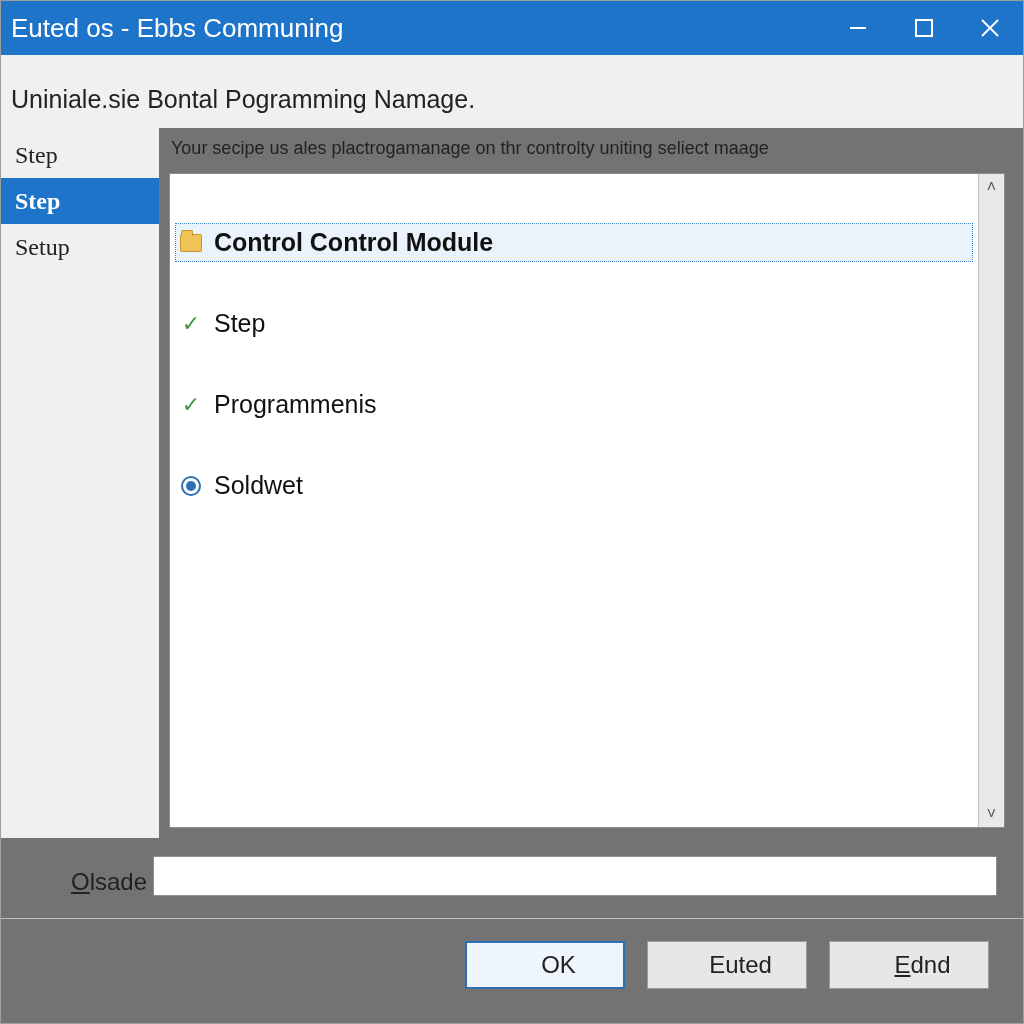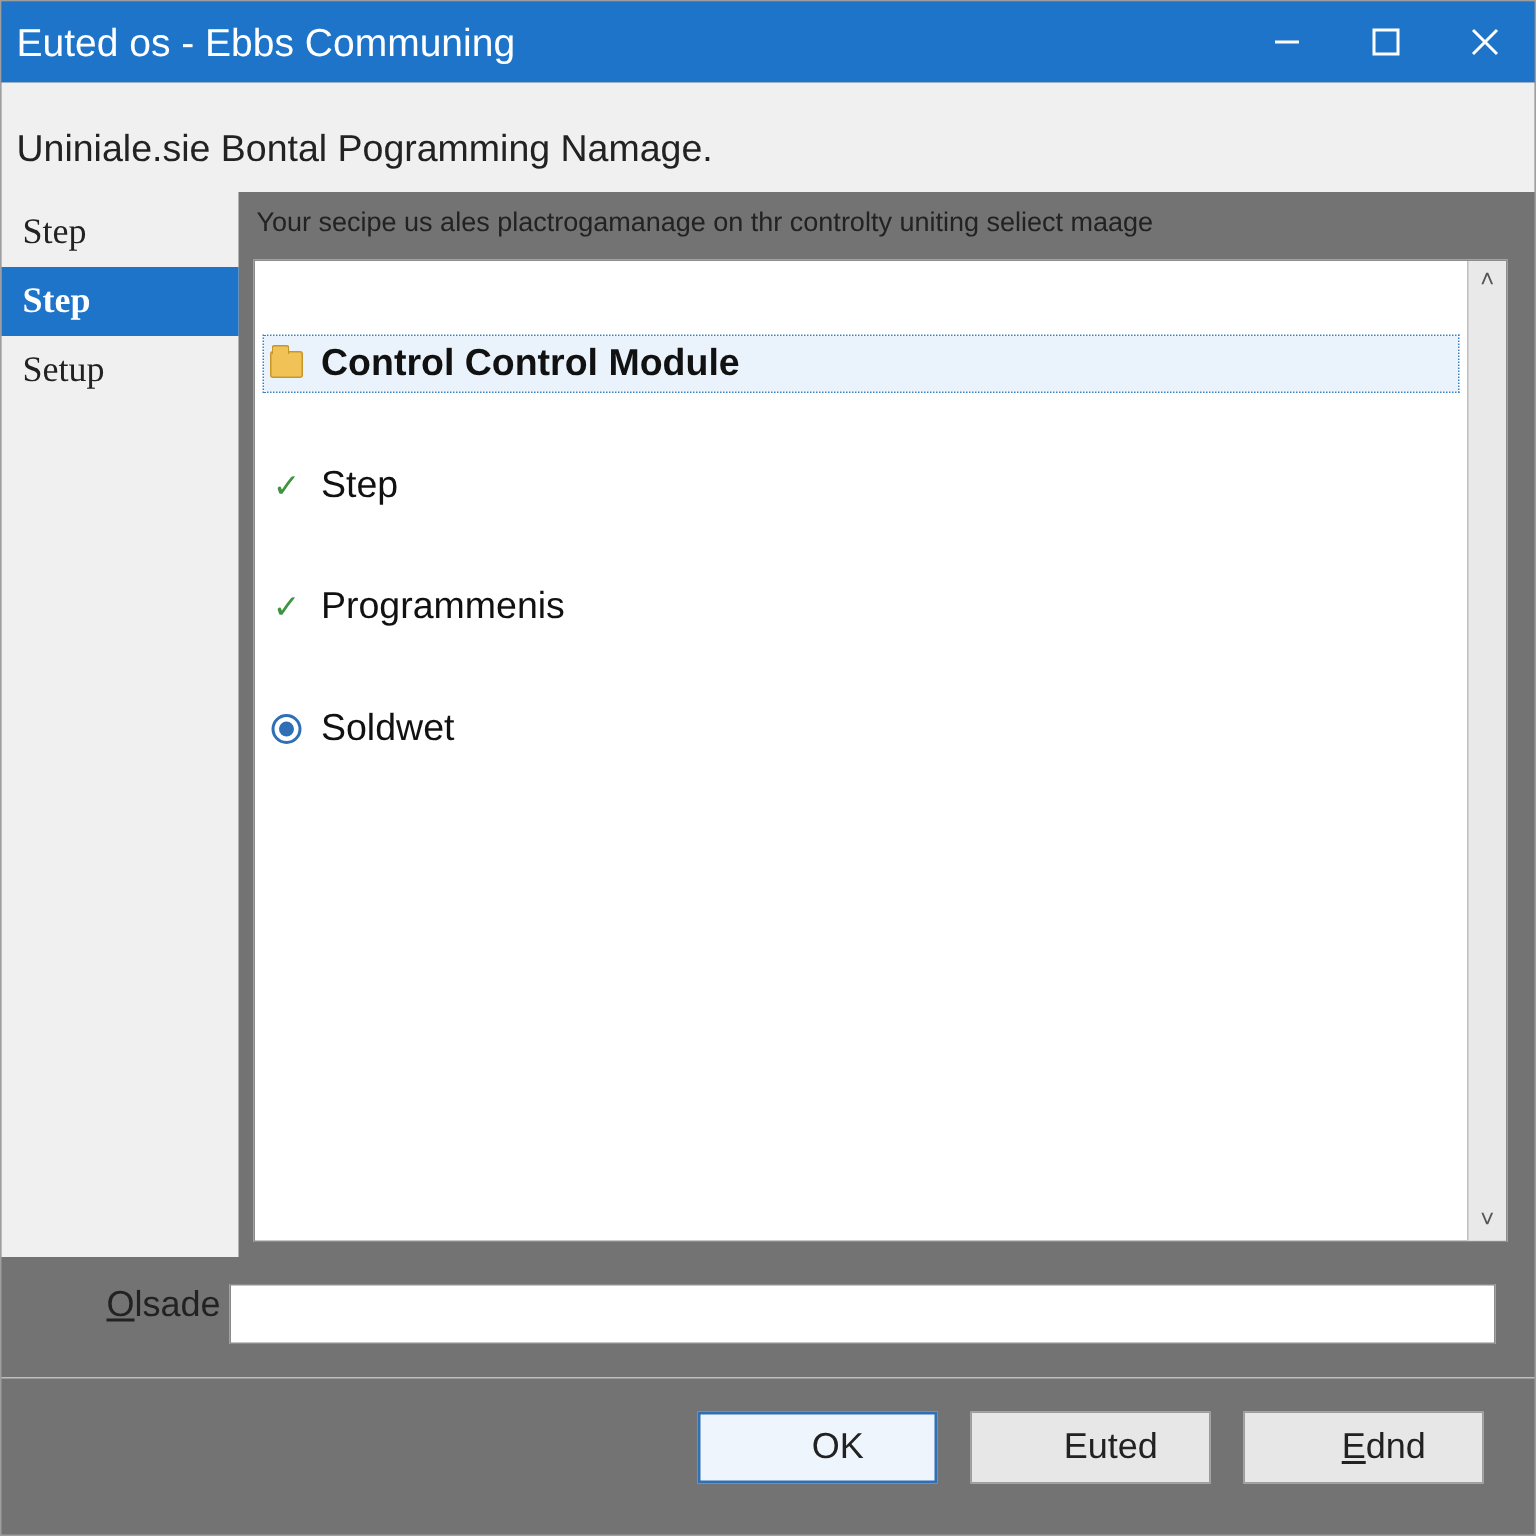--- a/index.html
+++ b/index.html
@@ -22,21 +22,21 @@
   .scrollbar .arrow { width: 22px; height: 22px; display: flex; align-items: center; justify-content: center; color: #555; font-size: 16px; cursor: default; }
   .li-row { display: flex; align-items: center; gap: 10px; padding: 4px 2px; font-size: 25px; color: #111; margin-top: 44px; }
   .li-row.selected { outline: 1px dotted #3a7fc4; background: #eaf3fb; }
   .li-row.selected .li-label { font-weight: 700; }
   .li-icon { width: 26px; height: 26px; display: flex; align-items: center; justify-content: center; flex-shrink: 0; }
   .check { color: #3f9442; font-size: 22px; }
   .radio-outer { width: 20px; height: 20px; border: 2px solid #2f6fb5; border-radius: 50%; display: flex; align-items: center; justify-content: center; }
   .radio-inner { width: 10px; height: 10px; background: #2f6fb5; border-radius: 50%; }
   .folder-icn { width: 22px; height: 18px; background: #f1c255; border: 1px solid #c8972a; border-radius: 2px; position: relative; }
   .folder-icn:before { content: ""; position: absolute; top: -5px; left: 0; width: 10px; height: 5px; background: #f1c255; border: 1px solid #c8972a; border-bottom: none; border-radius: 2px 2px 0 0; }
-  .bottom-area { padding: 18px 26px 10px 70px; display: flex; align-items: flex-start; gap: 6px; }
+  .bottom-area { padding: 18px 26px 10px 70px; display: flex; align-items: flex-end; gap: 6px; }
   .field-label { font-size: 24px; color: #222; }
   .underline { text-decoration: underline; }
   .text-input { flex: 1; height: 40px; border: 1px solid #8c8c8c; background: #fff; padding: 0 8px; font-size: 20px; }
   .sep { height: 1px; background: #bfbfbf; margin: 12px 0 0 0; }
   .button-row { display: flex; justify-content: flex-end; gap: 22px; padding: 22px 34px 34px 0; }
   .btn { min-width: 160px; height: 48px; background: #e7e7e7; border: 1px solid #9c9c9c; font-size: 24px; color: #222; display: flex; align-items: center; justify-content: center; cursor: default; padding-left: 27px; }
   .btn.primary { border: 2px solid #2f6fb5; background: #eef5fc; }
   .btn .u { text-decoration: underline; }
 </style>
 </head>

